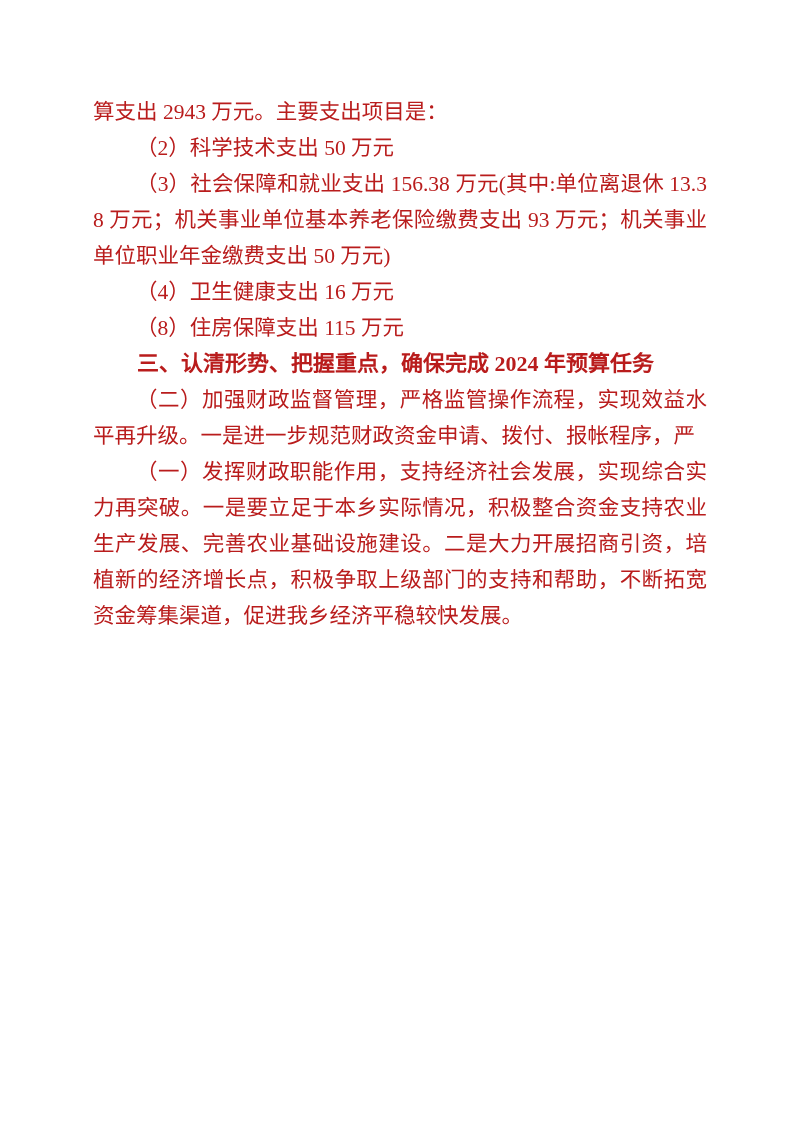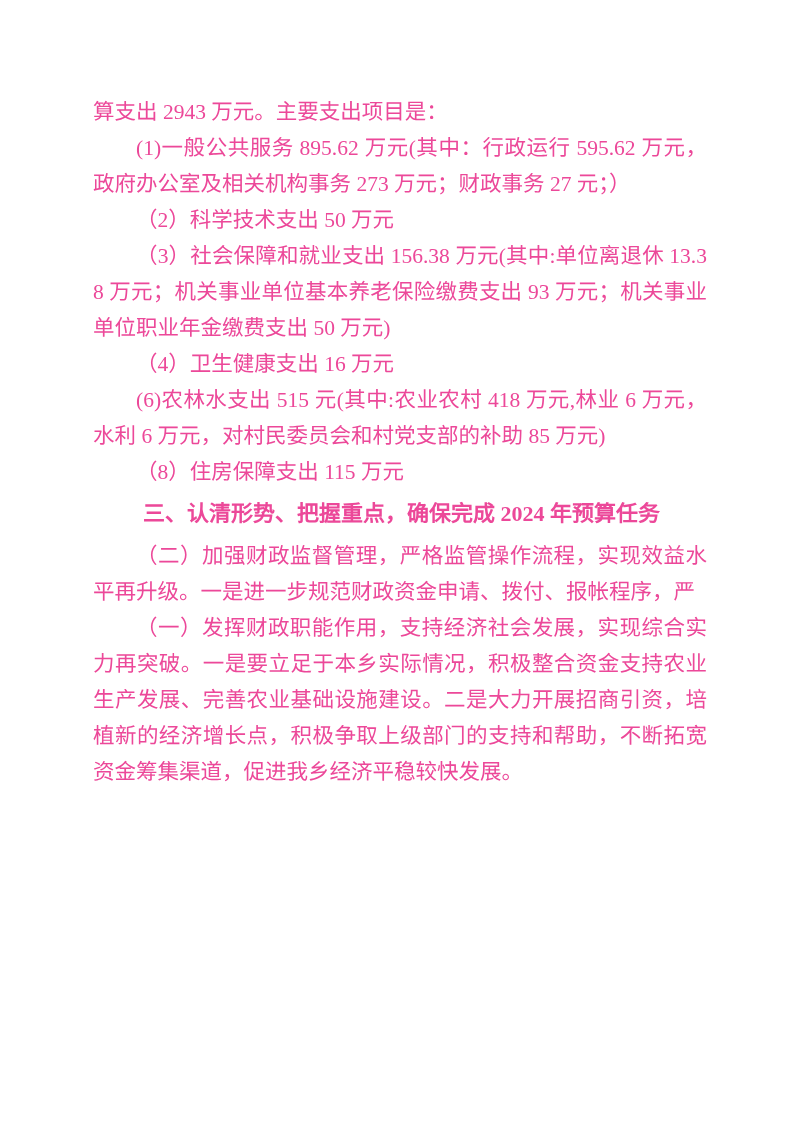--- a/index.html
+++ b/index.html
@@ -10,55 +10,53 @@
   .page {
     position: relative;
     width: 793px;
     height: 1122px;
     margin: 0 auto;
     background: #ffffff;
     box-sizing: border-box;
     padding: 94px 86px 14px 93px;
     overflow: hidden;
     font-family: "Liberation Serif", "DejaVu Serif", serif;
-    color: #ec4899;
+    color: #b91c1c;
   }
   .para {
     margin: 0;
     font-size: 21.5px;
     line-height: 36px;
     text-align: justify;
     text-indent: 2em;
     word-break: break-all;
   }
   .para.no-indent {
     text-indent: 0;
   }
   .heading {
-    margin: 6px;
+    margin: 0;
     font-size: 22px;
     line-height: 36px;
     font-weight: bold;
     text-align: justify;
     text-indent: 2em;
     word-break: break-all;
   }
 </style>
 </head>
 <body>
 
 <div class="page">
 
   <p class="para no-indent">算支出 2943 万元。主要支出项目是：</p>
 
-  <p class="para">(1)一般公共服务 895.62 万元(其中：行政运行 595.62 万元，政府办公室及相关机构事务 273 万元；财政事务 27 元；）</p>
   <p class="para">（2）科学技术支出 50 万元</p>
   <p class="para">（3）社会保障和就业支出 156.38 万元(其中:单位离退休 13.38 万元；机关事业单位基本养老保险缴费支出 93 万元；机关事业单位职业年金缴费支出 50 万元)</p>
   <p class="para">（4）卫生健康支出 16 万元</p>
-  <p class="para">(6)农林水支出 515 元(其中:农业农村 418 万元,林业 6 万元，水利 6 万元，对村民委员会和村党支部的补助 85 万元)</p>
   <p class="para">（8）住房保障支出 115 万元</p>
 
   <h2 class="heading">三、认清形势、把握重点，确保完成 2024 年预算任务</h2>
 
   <p class="para">（二）加强财政监督管理，严格监管操作流程，实现效益水平再升级。一是进一步规范财政资金申请、拨付、报帐程序，严</p>
   <p class="para">（一）发挥财政职能作用，支持经济社会发展，实现综合实力再突破。一是要立足于本乡实际情况，积极整合资金支持农业生产发展、完善农业基础设施建设。二是大力开展招商引资，培植新的经济增长点，积极争取上级部门的支持和帮助，不断拓宽资金筹集渠道，促进我乡经济平稳较快发展。</p>
 
 </div>
 
 </body></html>

